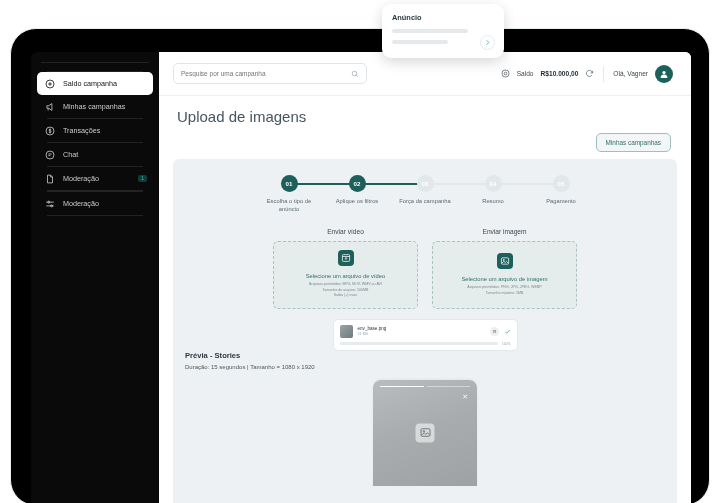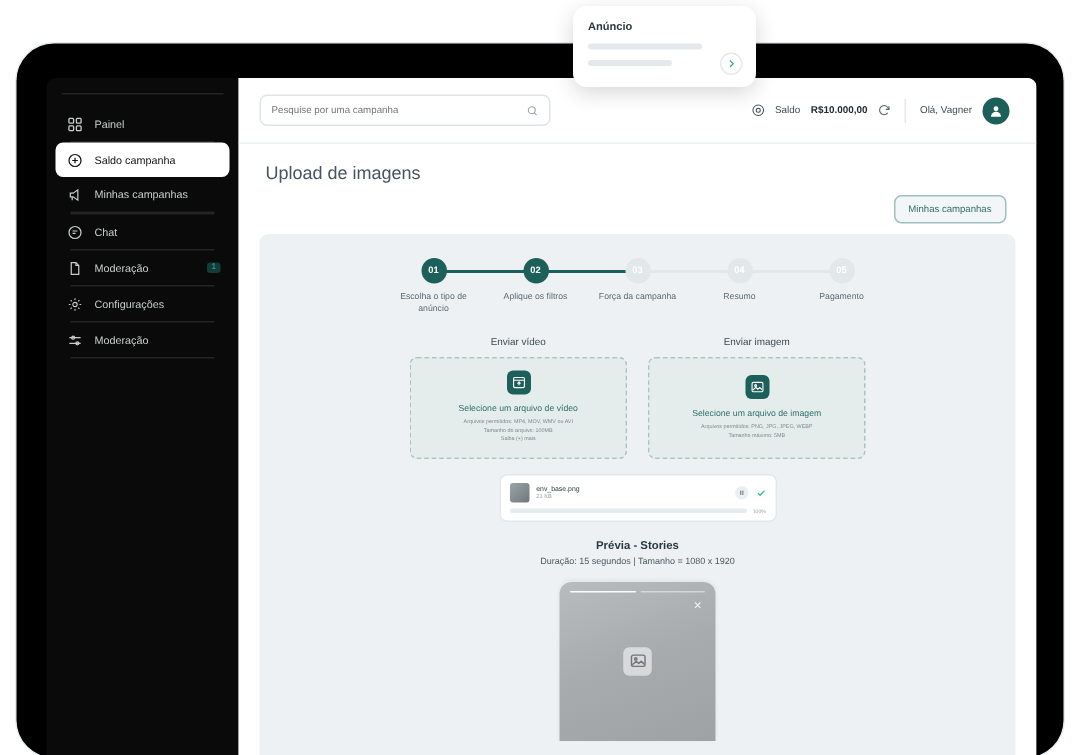--- a/index.html
+++ b/index.html
@@ -136,21 +136,21 @@
   }
   #avatar svg { width: 10px; height: 10px; display: block; }
 
   
   #content {
     flex: 1; background: #ffffff;
     padding: 10px 14px 0 14px;
     overflow: hidden;
     position: relative;
   }
-  #page-title { font-size: 12px; color: #46555e; margin: 2px 0 8px 4px; }
+  #page-title { font-size: 15px; color: #46555e; margin: 2px 0 8px 4px; }
   #btn-row { display: flex; justify-content: flex-end; margin-bottom: 7px; padding-right: 6px; }
   #btn-minhas {
     border: 1px solid #9dbfc0;
     border-radius: 5px;
     background: #f3f6f7;
     color: #2f6e6b;
     font-size: 6.4px;
     padding: 5px 9px;
     font-family: "Liberation Sans", sans-serif;
   }
@@ -258,21 +258,21 @@
   .pause-btn svg { width: 5px; height: 5px; display: block; }
   .check-ico svg { width: 7px; height: 7px; display: block; }
   .progress-wrap { display: flex; align-items: center; gap: 4px; margin-top: 4px; }
   .progress-track {
     flex: 1; height: 3px; border-radius: 2px; background: #e6ebed; overflow: hidden;
   }
   .progress-fill { height: 100%; background: #1d5f5a; width: 100%; }
   .progress-pct { font-size: 3.4px; color: #9aa4aa; }
 
   
-  #preview-head { text-align: center; margin-top: 11px; }
+  #preview-head { }
   #preview-title { font-size: 7.6px; font-weight: bold; color: #2b3940; }
   #preview-sub { font-size: 6px; color: #4b585f; margin-top: 4px; }
 
   #phone {
     margin: 10px auto 0 auto;
     width: 104px; height: 106px;
     background: linear-gradient(160deg,#b9bcbe 0%,#a9acae 45%,#9fa2a4 100%);
     border-radius: 8px 8px 0 0;
     position: relative;
     box-shadow: 0 -1px 3px rgba(0,0,0,0.05);
@@ -323,31 +323,20 @@
 </head>
 <body>
 
 <div id="device-frame">
   <div id="device-screen">
 
     <aside id="sidebar">
       <div class="nav-sep"></div>
       <nav class="nav">
 
-        <div class="nav-item">
-          <span class="ico">
-            <svg viewBox="0 0 16 16" fill="none" stroke="currentColor" stroke-width="1.4">
-              <rect x="1.5" y="1.5" width="5" height="5" rx="1"></rect>
-                <rect x="9.5" y="1.5" width="5" height="5" rx="1"></rect>
-              <rect x="1.5" y="9.5" width="5" height="5" rx="1"></rect>
-                <rect x="9.5" y="9.5" width="5" height="5" rx="1"></rect>
-            </svg>
-          </span>
-          <span class="label">Painel</span>
-        </div>
         <div class="nav-sep"></div>
 
         <div class="nav-item active">
           <span class="ico">
             <svg viewBox="0 0 16 16" fill="none" stroke="currentColor" stroke-width="1.3">
               <circle cx="8" cy="8" r="6.4"></circle>
                 <path d="M8 5v6M5 8h6"></path>
             </svg>
           </span>
           <span class="label">Saldo campanha</span>
@@ -357,20 +346,29 @@
           <span class="ico">
             <svg viewBox="0 0 16 16" fill="none" stroke="currentColor" stroke-width="1.3">
               <path d="M3 6h3l5-3.5v11L6 10H3z"></path>
                 <path d="M5 10v3.5"></path>
             </svg>
           </span>
           <span class="label">Minhas campanhas</span>
         </div>
         <div class="nav-sep"></div>
 
+        <div class="nav-item">
+          <span class="ico">
+            <svg viewBox="0 0 16 16" fill="none" stroke="currentColor" stroke-width="1.3">
+              <circle cx="8" cy="8" r="6.4"></circle>
+                <path d="M9.8 5.8c-.5-.6-3.4-.9-3.4.8 0 1.6 3.4.7 3.4 2.5 0 1.6-3 1.5-3.6.6M8 4.2v7.6"></path>
+            </svg>
+          </span>
+          <span class="label">Transações</span>
+        </div>
         <div class="nav-sep"></div>
 
         <div class="nav-item">
           <span class="ico">
             <svg viewBox="0 0 16 16" fill="none" stroke="currentColor" stroke-width="1.3">
               <circle cx="8" cy="8" r="6.4"></circle>
                 <path d="M5.4 6.4h5.2M5.4 9h3.2"></path>
             </svg>
           </span>
           <span class="label">Chat</span>
@@ -382,29 +380,20 @@
             <svg viewBox="0 0 16 16" fill="none" stroke="currentColor" stroke-width="1.3">
               <path d="M4 1.8h5l3 3v9.4H4z"></path>
                 <path d="M9 1.8v3h3"></path>
             </svg>
           </span>
           <span class="label">Moderação</span>
           <span class="badge">1</span>
         </div>
         <div class="nav-sep"></div>
 
-        <div class="nav-item">
-          <span class="ico">
-            <svg viewBox="0 0 16 16" fill="none" stroke="currentColor" stroke-width="1.2">
-              <circle cx="8" cy="8" r="2.3"></circle>
-              <path d="M8 1.4v1.8M8 12.8v1.8M1.4 8h1.8M12.8 8h1.8M3.3 3.3l1.3 1.3M11.4 11.4l1.3 1.3M12.7 3.3l-1.3 1.3M4.6 11.4l-1.3 1.3"></path>
-            </svg>
-          </span>
-          <span class="label">Configurações</span>
-        </div>
         <div class="nav-sep"></div>
 
         <div class="nav-item">
           <span class="ico">
             <svg viewBox="0 0 16 16" fill="none" stroke="currentColor" stroke-width="1.3">
               <path d="M2 5h12M2 11h12"></path>
                 <circle cx="6" cy="5" r="1.6"></circle>
                 <circle cx="10.5" cy="11" r="1.6"></circle>
             </svg>
           </span>

